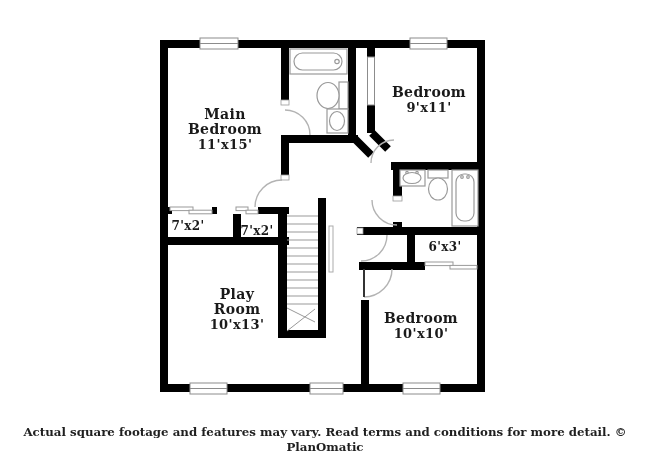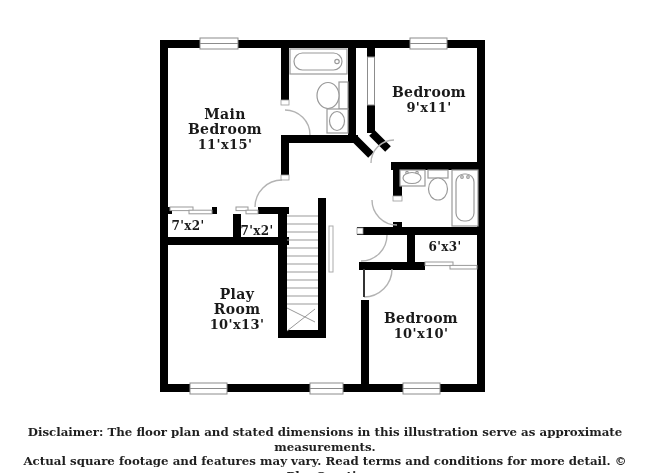--- a/index.html
+++ b/index.html
@@ -168,16 +168,15 @@
         <text class="room-name" x="237" y="314" text-anchor="middle">Room</text>
         <text class="room-dims" x="237" y="329" text-anchor="middle">10'x13'</text>
 
         <text class="room-name" x="421" y="323" text-anchor="middle">Bedroom</text>
         <text class="room-dims" x="421" y="338" text-anchor="middle">10'x10'</text>
       </g>
     </svg>
   </div>
 
   <div class="disclaimer">
-    <div>Disclaimer: The floor plan and stated dimensions in this illustration serve as approximate measurements.</div>
     <div>Actual square footage and features may vary. Read terms and conditions for more detail. © PlanOmatic</div>
   </div>
 </div>
 
 </body></html>

